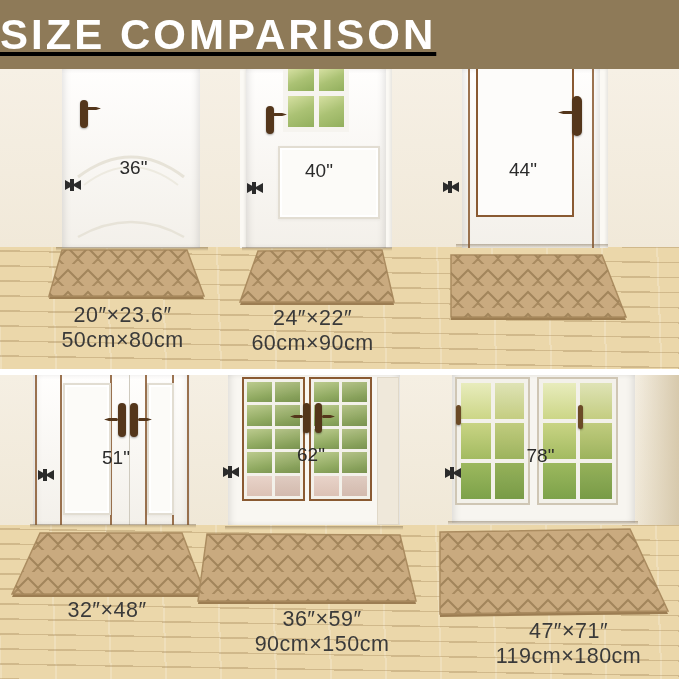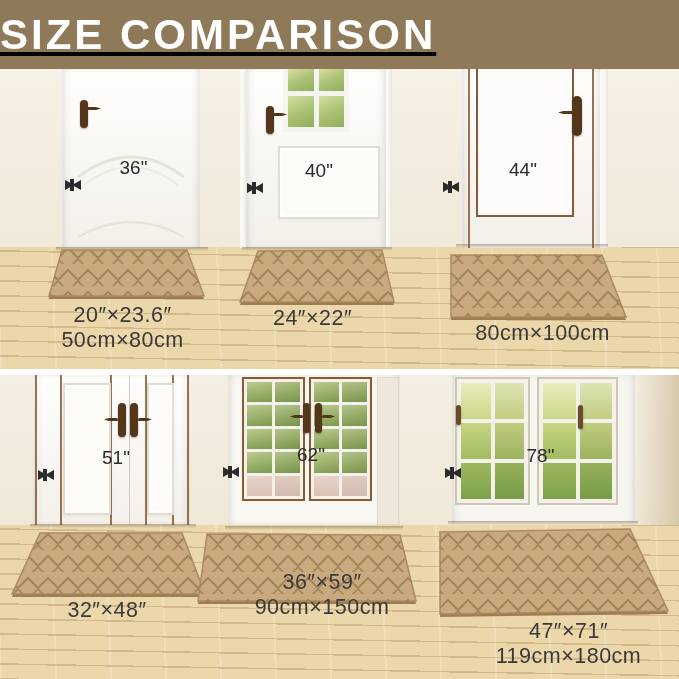--- a/index.html
+++ b/index.html
@@ -258,28 +258,28 @@
     <span class="lbl">78"</span>
     <span class="shaftwrap"><span class="shaft"></span></span>
   </div>
 
   <div class="szl" style="left:35px;top:303px;width:175px;">
     <span>20″×23.6″</span>
     <span>50cm×80cm</span>
   </div>
   <div class="szl" style="left:225px;top:306px;width:175px;">
     <span>24″×22″</span>
+    <span>60cm×90cm</span>
   </div>
   <div class="szl" style="left:455px;top:321px;width:175px;">
-    <span>80cm×100cm</span>
   </div>
   <div class="szl" style="left:17px;top:598px;width:180px;">
     <span>32″×48″</span>
   </div>
-  <div class="szl" style="left:232px;top:570px;width:180px;">
+  <div class="szl" style="left:232px;top:607px;width:180px;">
     <span>36″×59″</span>
     <span>90cm×150cm</span>
   </div>
   <div class="szl" style="left:471px;top:619px;width:195px;">
     <span>47″×71″</span>
     <span>119cm×180cm</span>
   </div>
 
 </div>
 

